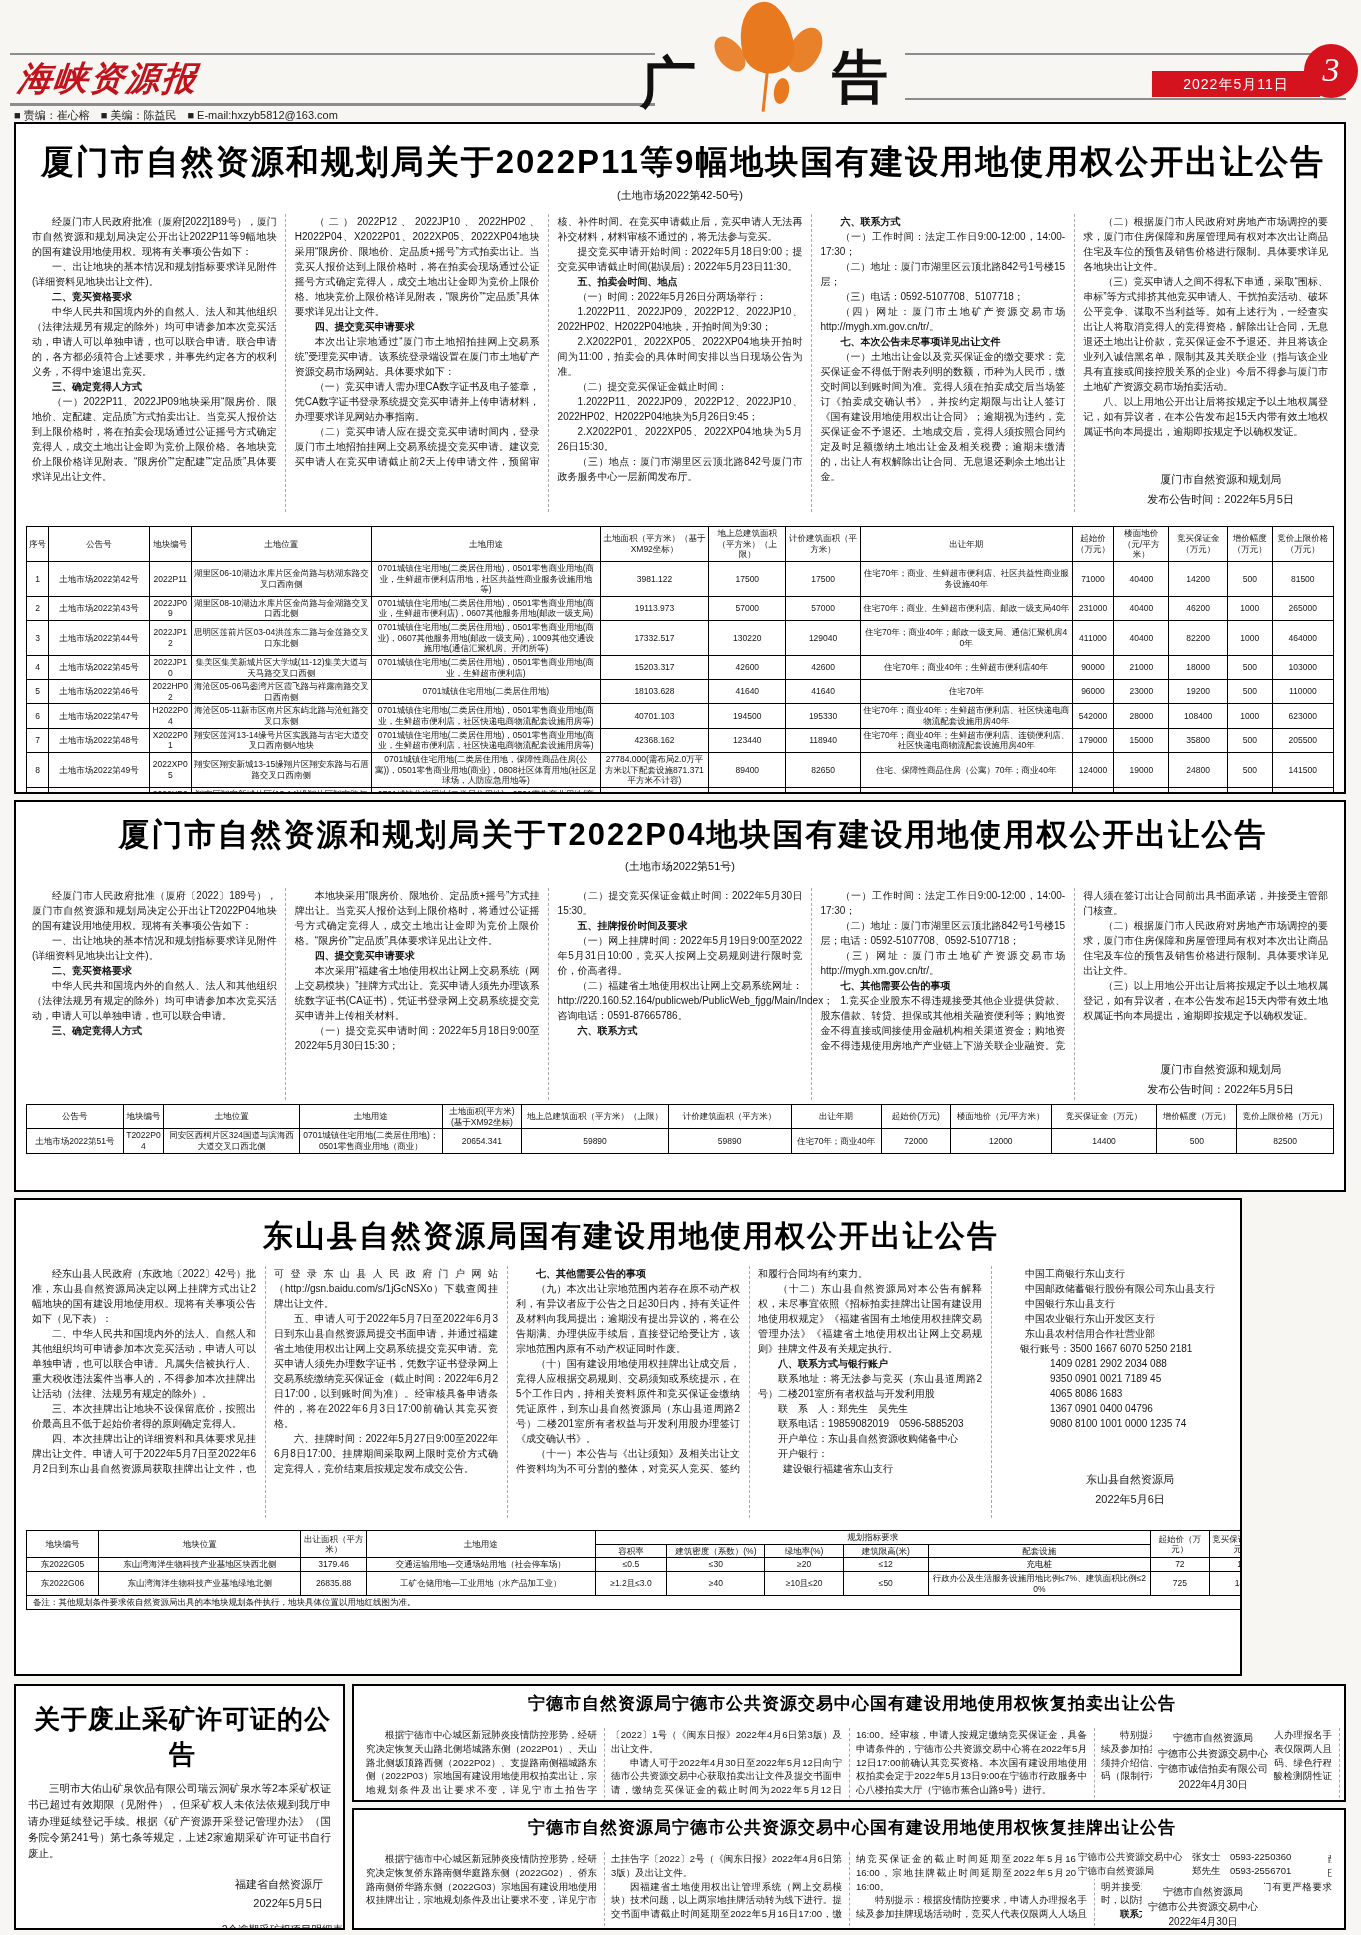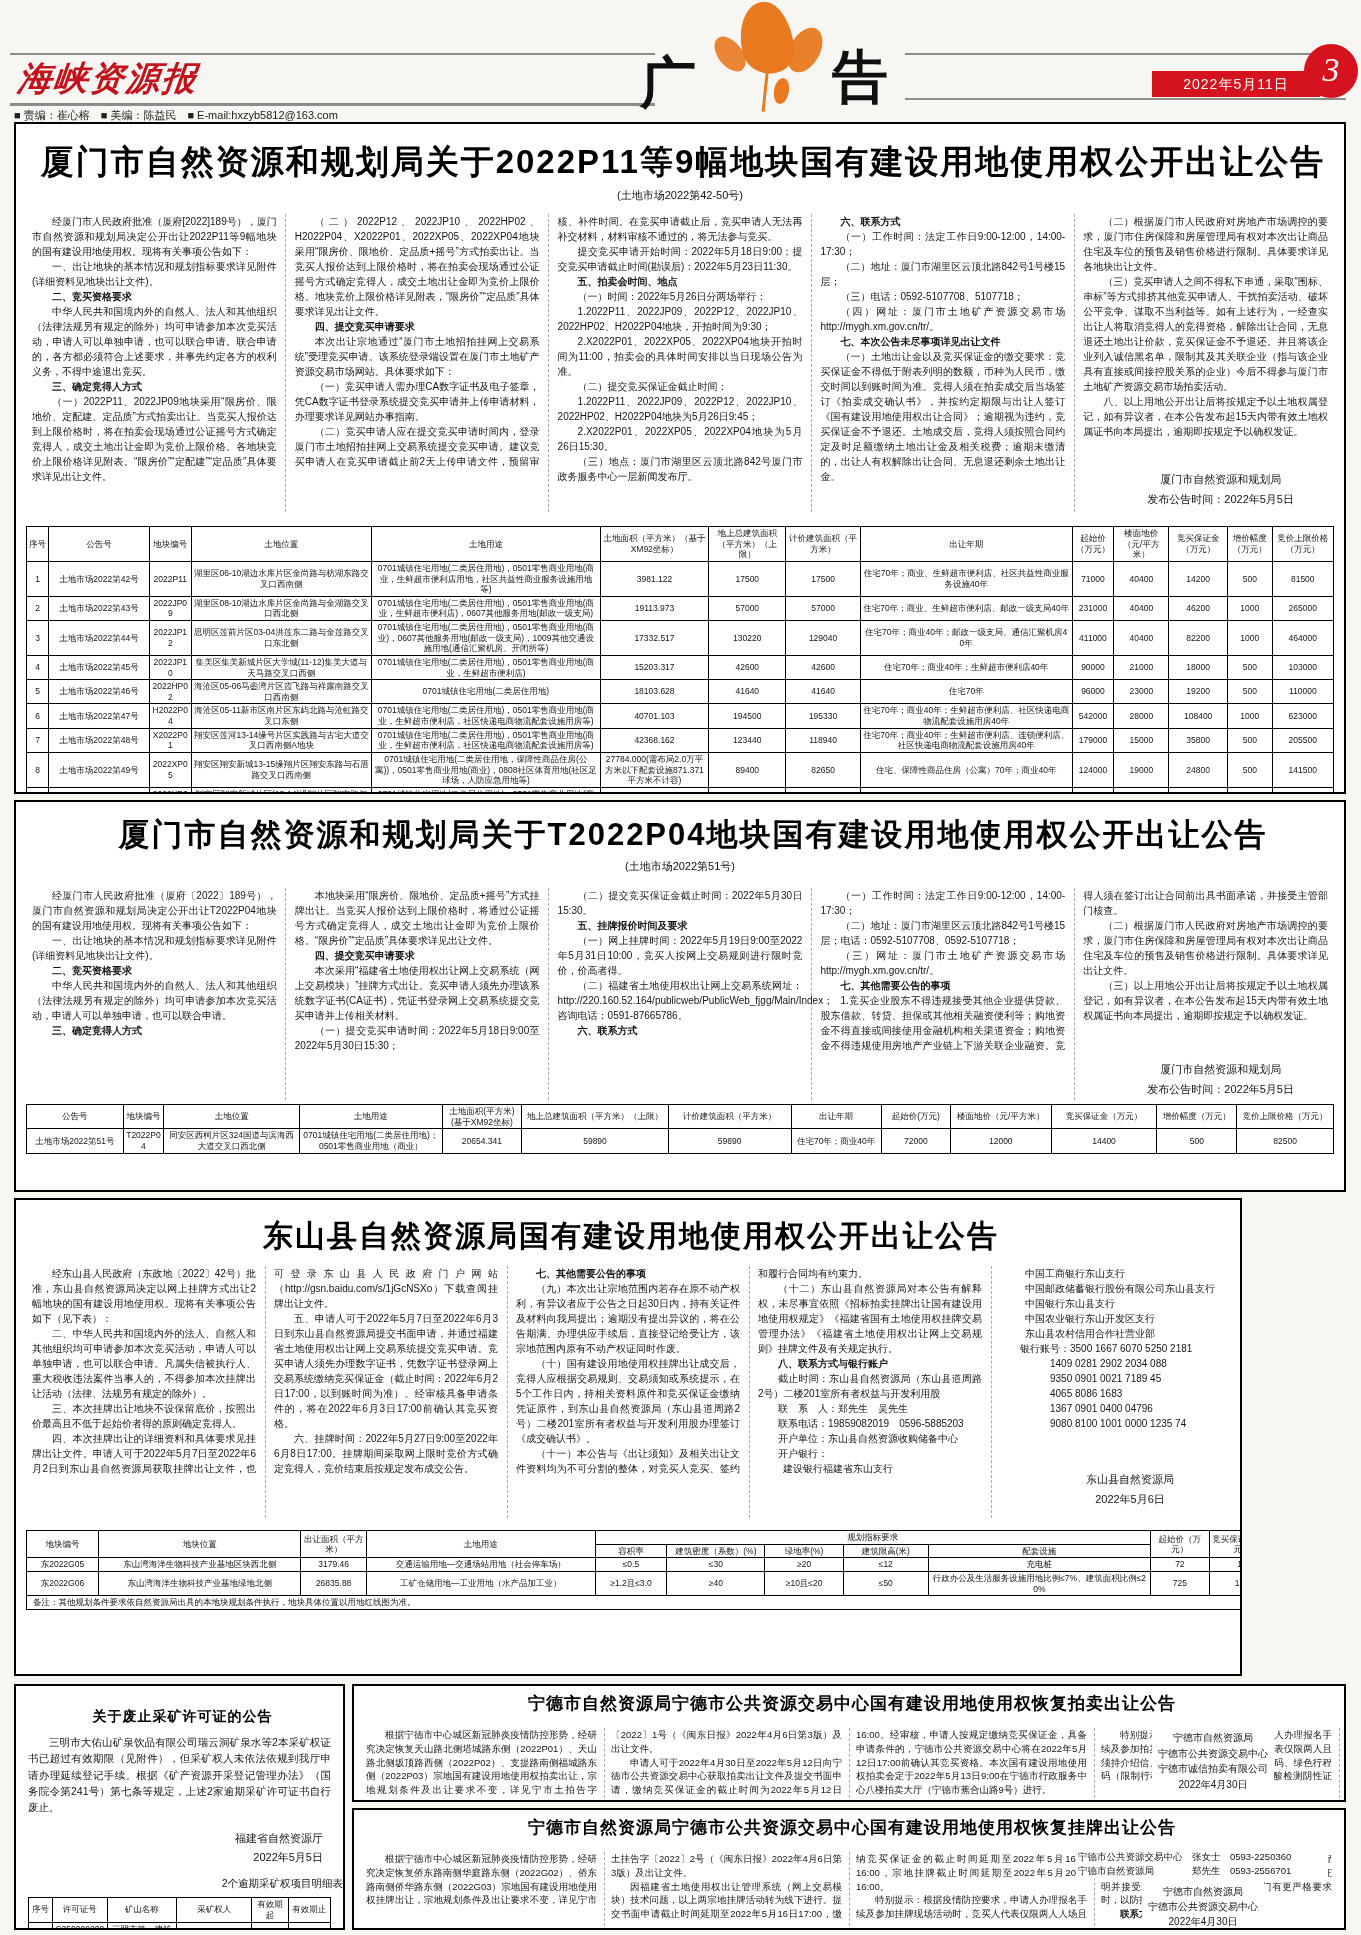--- a/index.html
+++ b/index.html
@@ -43,21 +43,21 @@
   #s2{left:14px;top:800px;width:1332px;height:392px;}
   #s3{left:14px;top:1198px;width:1228px;height:478px;}
   #s4{left:14px;top:1684px;width:331px;height:246px;}
   #s5{left:352px;top:1684px;width:994px;height:118px;}
   #s6{left:352px;top:1808px;width:994px;height:122px;}
   .big-title{margin:0;text-align:center;font-weight:900;color:#000;letter-spacing:2px;padding-left:6px;}
   #s1 .big-title{margin-top:16px;font-size:33px;}
   #s2 .big-title{margin-top:12px;font-size:31px;margin-left:20px;}
   #s3 .big-title{margin-top:16px;font-size:30px;}
   #s5 .big-title,#s6 .big-title{margin-top:6px;font-size:17px;letter-spacing:1px;}
-  #s4 .big-title{margin-top:22px;font-size:14px;letter-spacing:1px;}
+  #s4 .big-title{margin-top:16px;font-size:26px;letter-spacing:1px;}
   .sub{text-align:center;font-size:11px;margin-top:3px;color:#111;}
   
   .bodytxt{position:absolute;font-size:10px;line-height:1.5;text-align:justify;}
   .bodytxt p{margin:0;text-indent:2em;}
   .bodytxt p.hd{font-weight:bold;}
   .bodytxt p.ni{text-indent:0;padding-left:2.5em;}
   .bodytxt p.acct{text-indent:0;padding-left:5em;}
   .cols5{column-count:5;column-gap:18px;column-rule:1px dashed #aaa;column-fill:balance;height:100%;}
   .cols4{column-count:4;column-gap:14px;column-rule:1px dashed #aaa;column-fill:balance;height:100%;}
   .b1{left:16px;right:16px;top:90px;height:298px;}
@@ -431,21 +431,21 @@
         <p>三、本次挂牌出让地块不设保留底价，按照出价最高且不低于起始价者得的原则确定竞得人。</p>
       <p>四、本次挂牌出让的详细资料和具体要求见挂牌出让文件。申请人可于2022年5月7日至2022年6月2日到东山县自然资源局获取挂牌出让文件，也可登录东山县人民政府门户网站（http://gsn.baidu.com/s/1jGcNSXo）下载查阅挂牌出让文件。</p>
         <p>五、申请人可于2022年5月7日至2022年6月3日到东山县自然资源局提交书面申请，并通过福建省土地使用权出让网上交易系统提交竞买申请。竞买申请人须先办理数字证书，凭数字证书登录网上交易系统缴纳竞买保证金（截止时间：2022年6月2日17:00，以到账时间为准）。经审核具备申请条件的，将在2022年6月3日17:00前确认其竞买资格。</p>
         <p>六、挂牌时间：2022年5月27日9:00至2022年6月8日17:00。挂牌期间采取网上限时竞价方式确定竞得人，竞价结束后按规定发布成交公告。</p>
       <p class="hd">七、其他需要公告的事项</p>
         <p>（九）本次出让宗地范围内若存在原不动产权利，有异议者应于公告之日起30日内，持有关证件及材料向我局提出；逾期没有提出异议的，将在公告期满、办理供应手续后，直接登记给受让方，该宗地范围内原有不动产权证同时作废。</p>
         <p>（十）国有建设用地使用权挂牌出让成交后，竞得人应根据交易规则、交易须知或系统提示，在5个工作日内，持相关资料原件和竞买保证金缴纳凭证原件，到东山县自然资源局（东山县道周路2号）二楼201室所有者权益与开发利用股办理签订《成交确认书》。</p>
       <p>（十一）本公告与《出让须知》及相关出让文件资料均为不可分割的整体，对竞买人竞买、签约和履行合同均有约束力。</p>
         <p>（十二）东山县自然资源局对本公告有解释权，未尽事宜依照《招标拍卖挂牌出让国有建设用地使用权规定》《福建省国有土地使用权挂牌交易管理办法》《福建省土地使用权出让网上交易规则》挂牌文件及有关规定执行。</p>
         <p class="hd">八、联系方式与银行账户</p>
-      <p>截止时间：东山县自然资源局（东山县道周路2号）二楼201室所有者权益与开发利用股</p>
+      <p>联系地址：将无法参与竞买（东山县道周路2号）二楼201室所有者权益与开发利用股</p>
         <p>联　系　人：郑先生　吴先生</p>
         <p>联系电话：19859082019　0596-5885203</p>
       <p>开户单位：东山县自然资源收购储备中心</p>
         <p>开户银行：</p>
       <p class="ni">建设银行福建省东山支行</p>
         <p class="ni">中国工商银行东山支行</p>
       <p class="ni">中国邮政储蓄银行股份有限公司东山县支行</p>
         <p class="ni">中国银行东山县支行</p>
       <p class="ni">中国农业银行东山开发区支行</p>
         <p class="ni">东山县农村信用合作社营业部</p>

